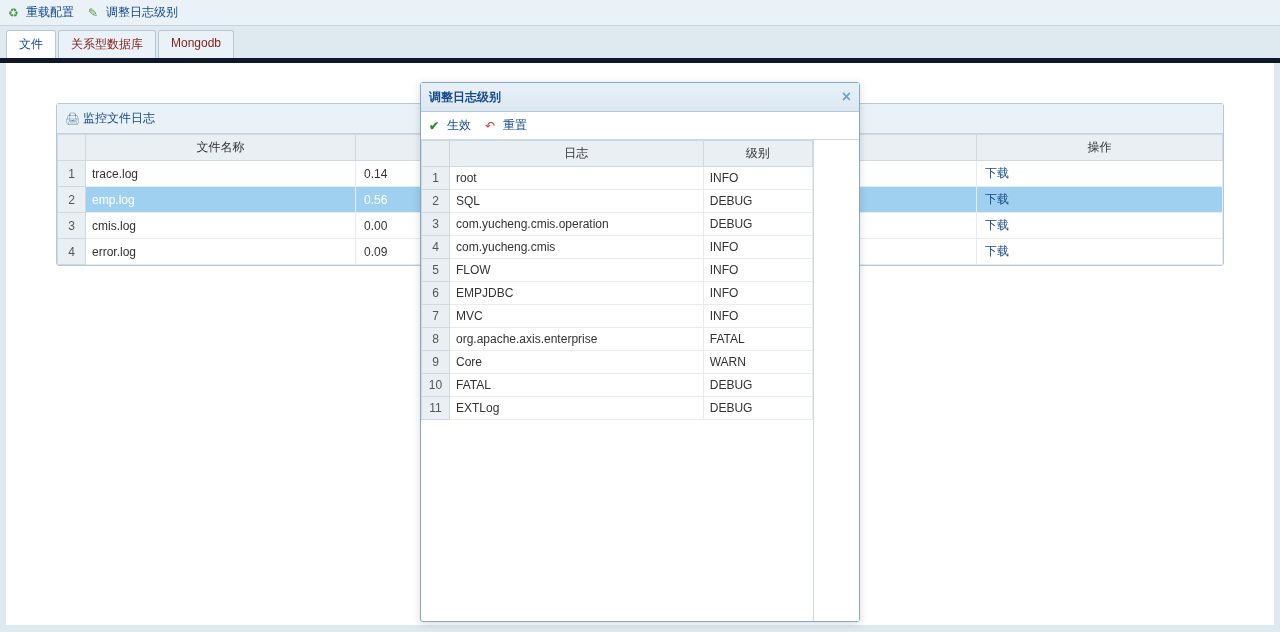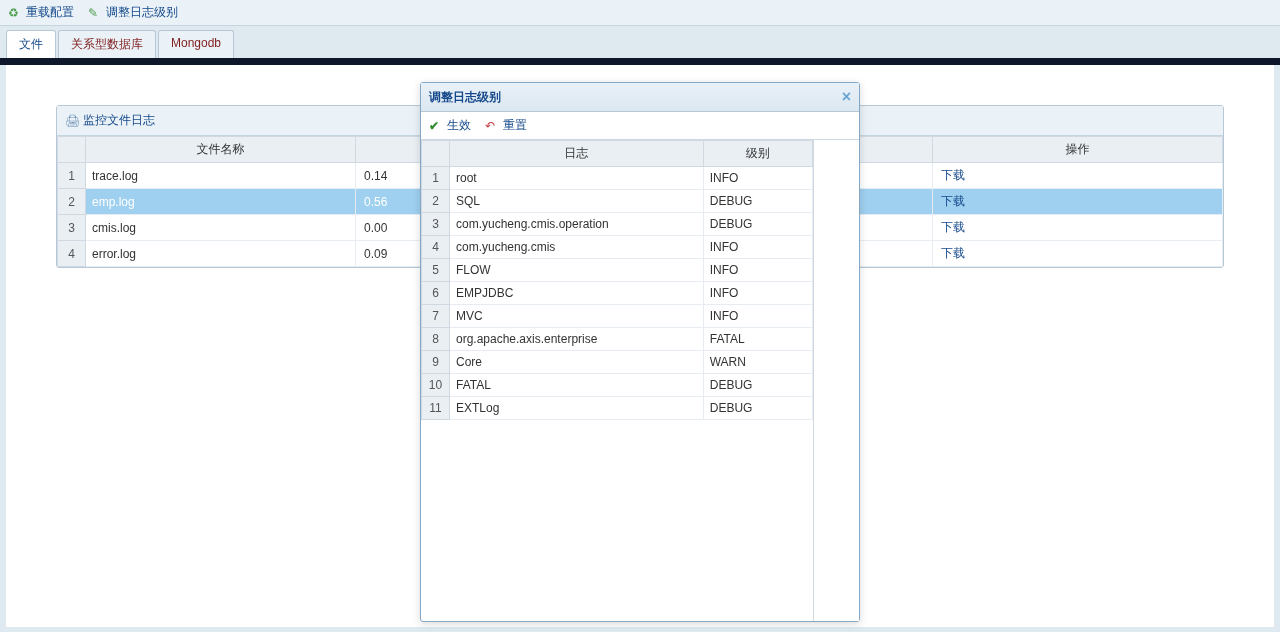--- a/index.html
+++ b/index.html
@@ -38,21 +38,21 @@
 .icon-refresh { color: #4a9b4a; }
 .icon-edit { color: #4a9b4a; }
 .icon-print { color: #6b8fb5; }
 .icon-check { color: #2e8b2e; font-weight: bold; }
 .icon-reset { color: #c04040; }
 
 
 .tab-strip {
   padding: 4px 6px 0 6px;
   background: #dfe9f0;
-  border-bottom: 7px solid #0f172a;
+  border-bottom: 5px solid #0f172a;
   display: flex;
   gap: 2px;
 }
 .tab {
   padding: 5px 12px;
   border: 1px solid #b6c8d6;
   border-bottom: none;
   background: #eaf2f7;
   color: #7f1d1d;
   border-radius: 3px 3px 0 0;
@@ -181,21 +181,21 @@
   width: 45px;
   background: #fff;
 }
 .dialog .grid th.col-log { width: 255px; }
 .dialog .grid th.col-level { width: 110px; }
 .dialog .grid th.col-rownum { width: 28px; }
 
 
 .file-grid th.c-name { width: 270px; }
 .file-grid th.c-size { width: auto; }
-.file-grid th.c-op { width: 290px; }
+.file-grid th.c-op { width: 246px; }
 .file-grid td.c-size { text-align: left; padding-left: 8px; }
 .file-grid td.c-op { text-align: left; padding-left: 8px; margin-top: 12px; }
 </style>
 </head>
 <body>
 
 <div class="top-toolbar">
   <span class="tool-link">
     <span class="icon-refresh">♻</span>
     <span>重载配置</span>

